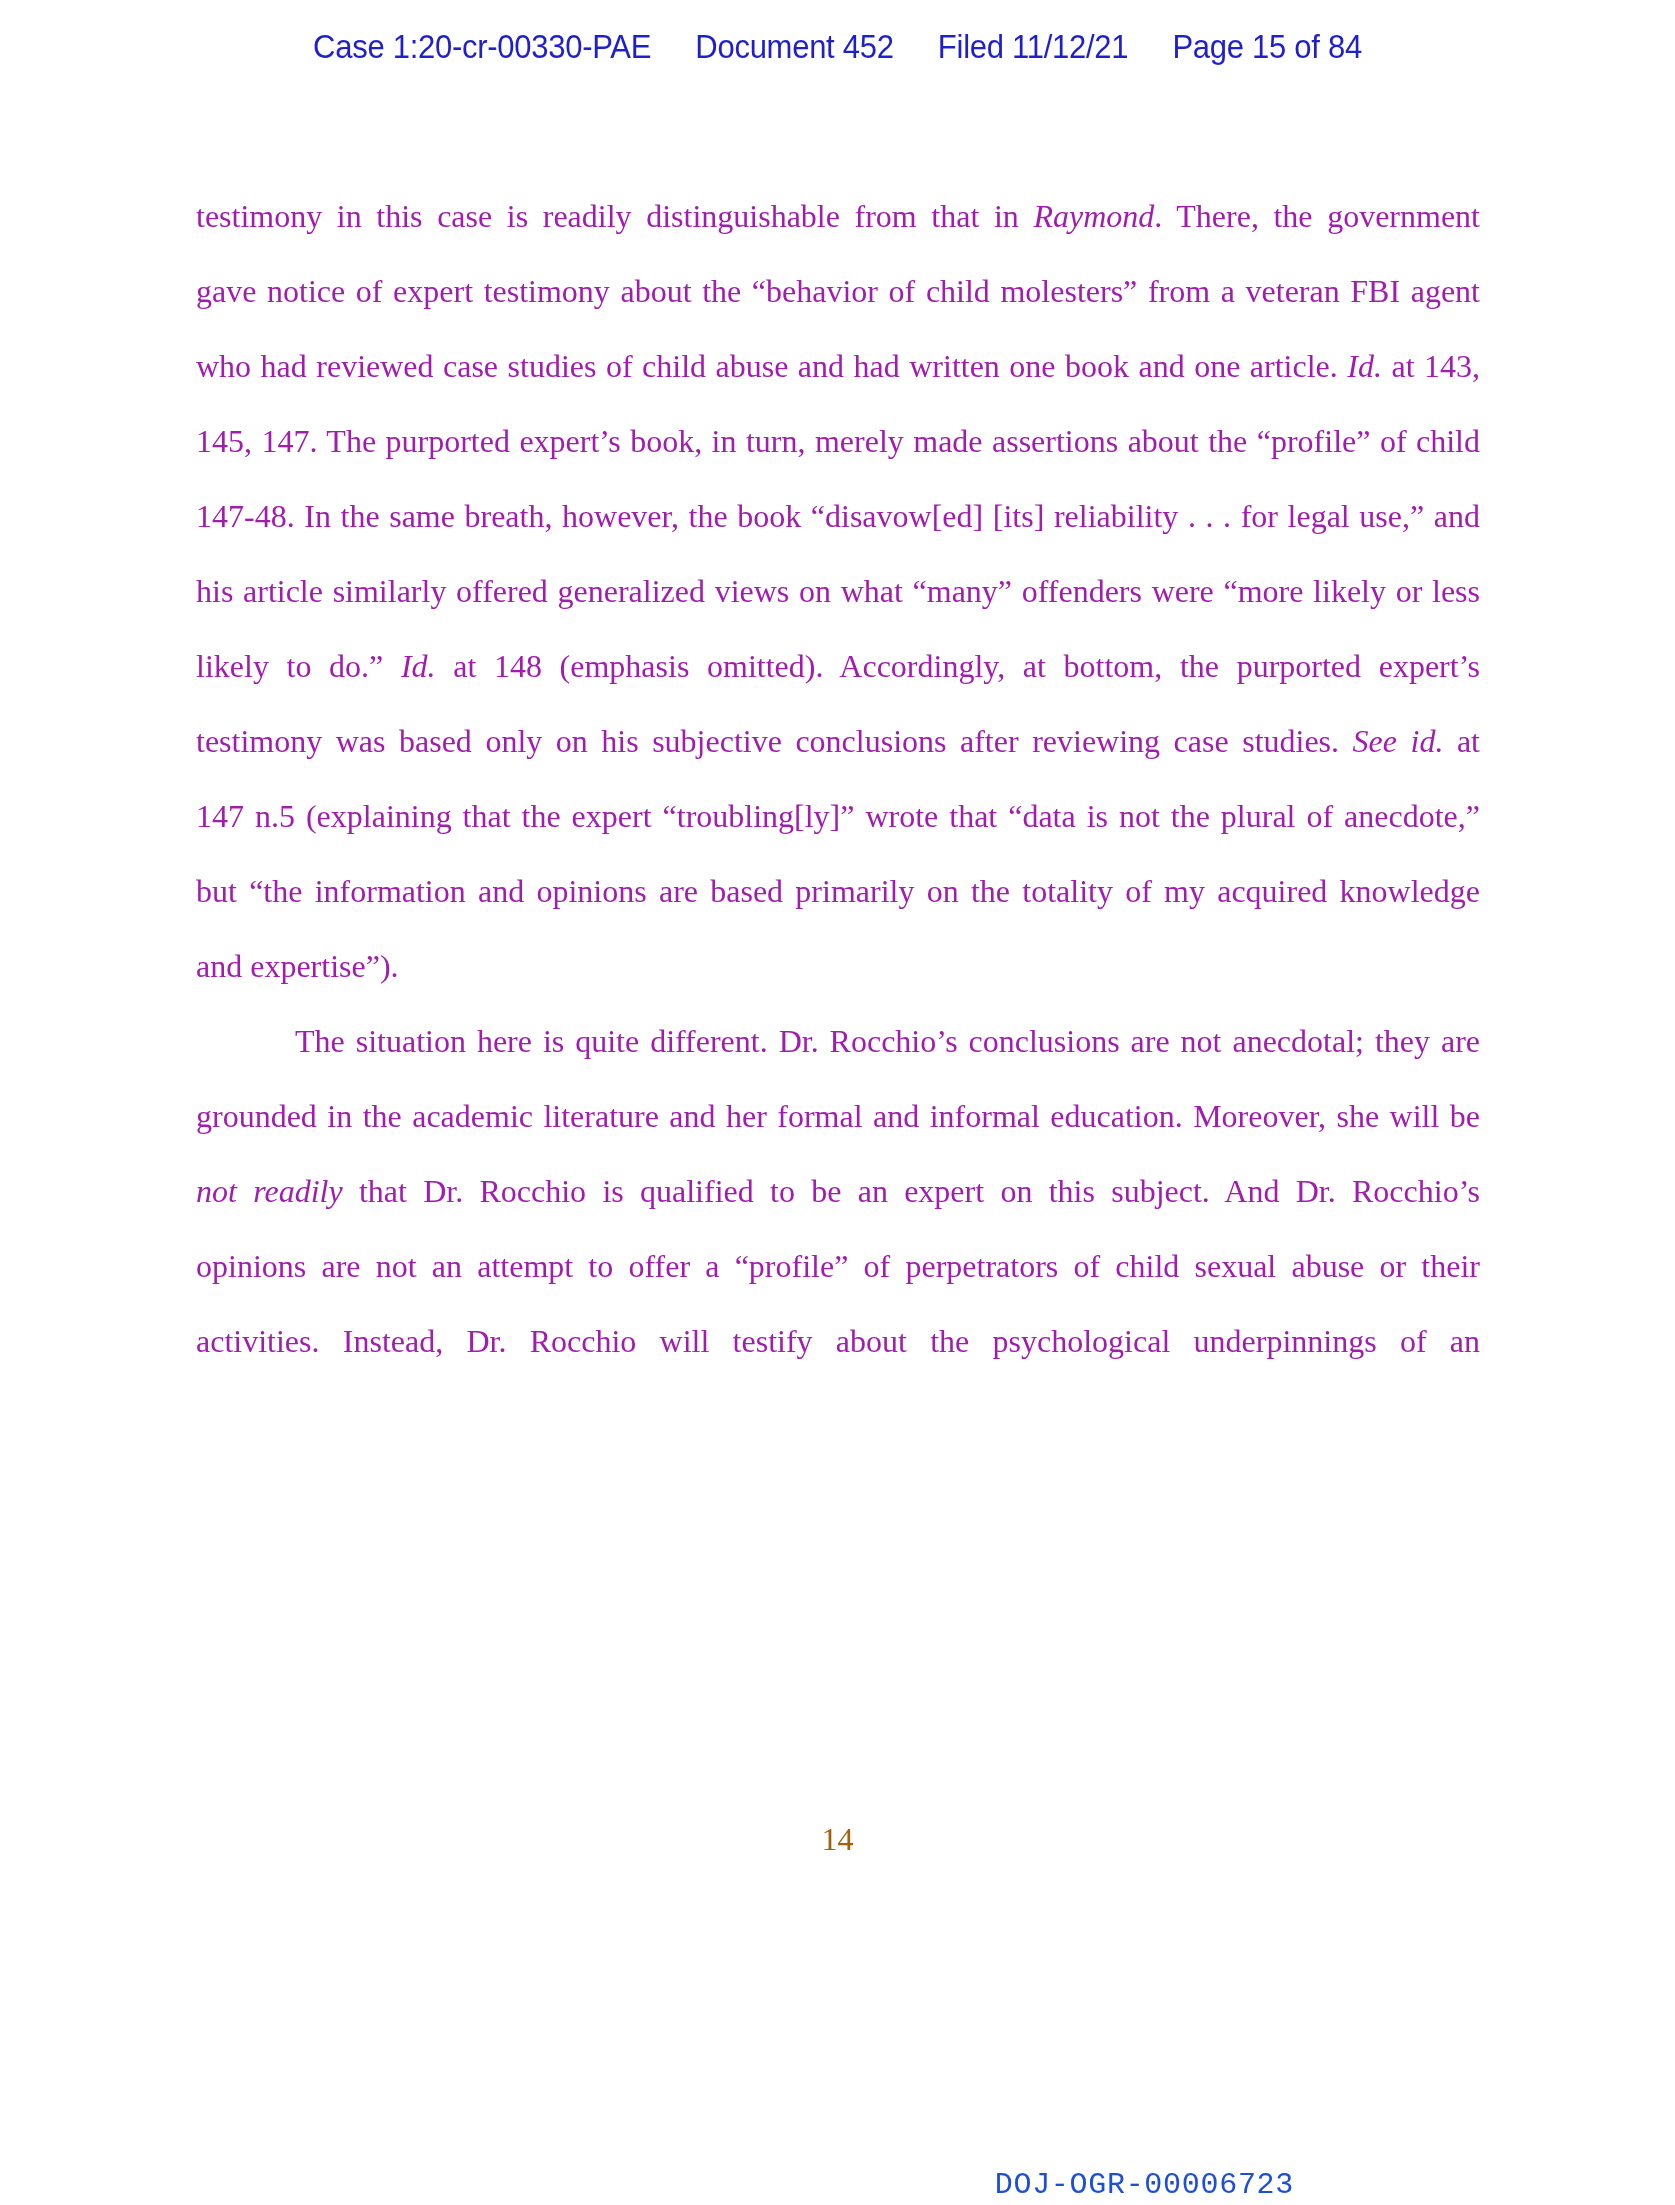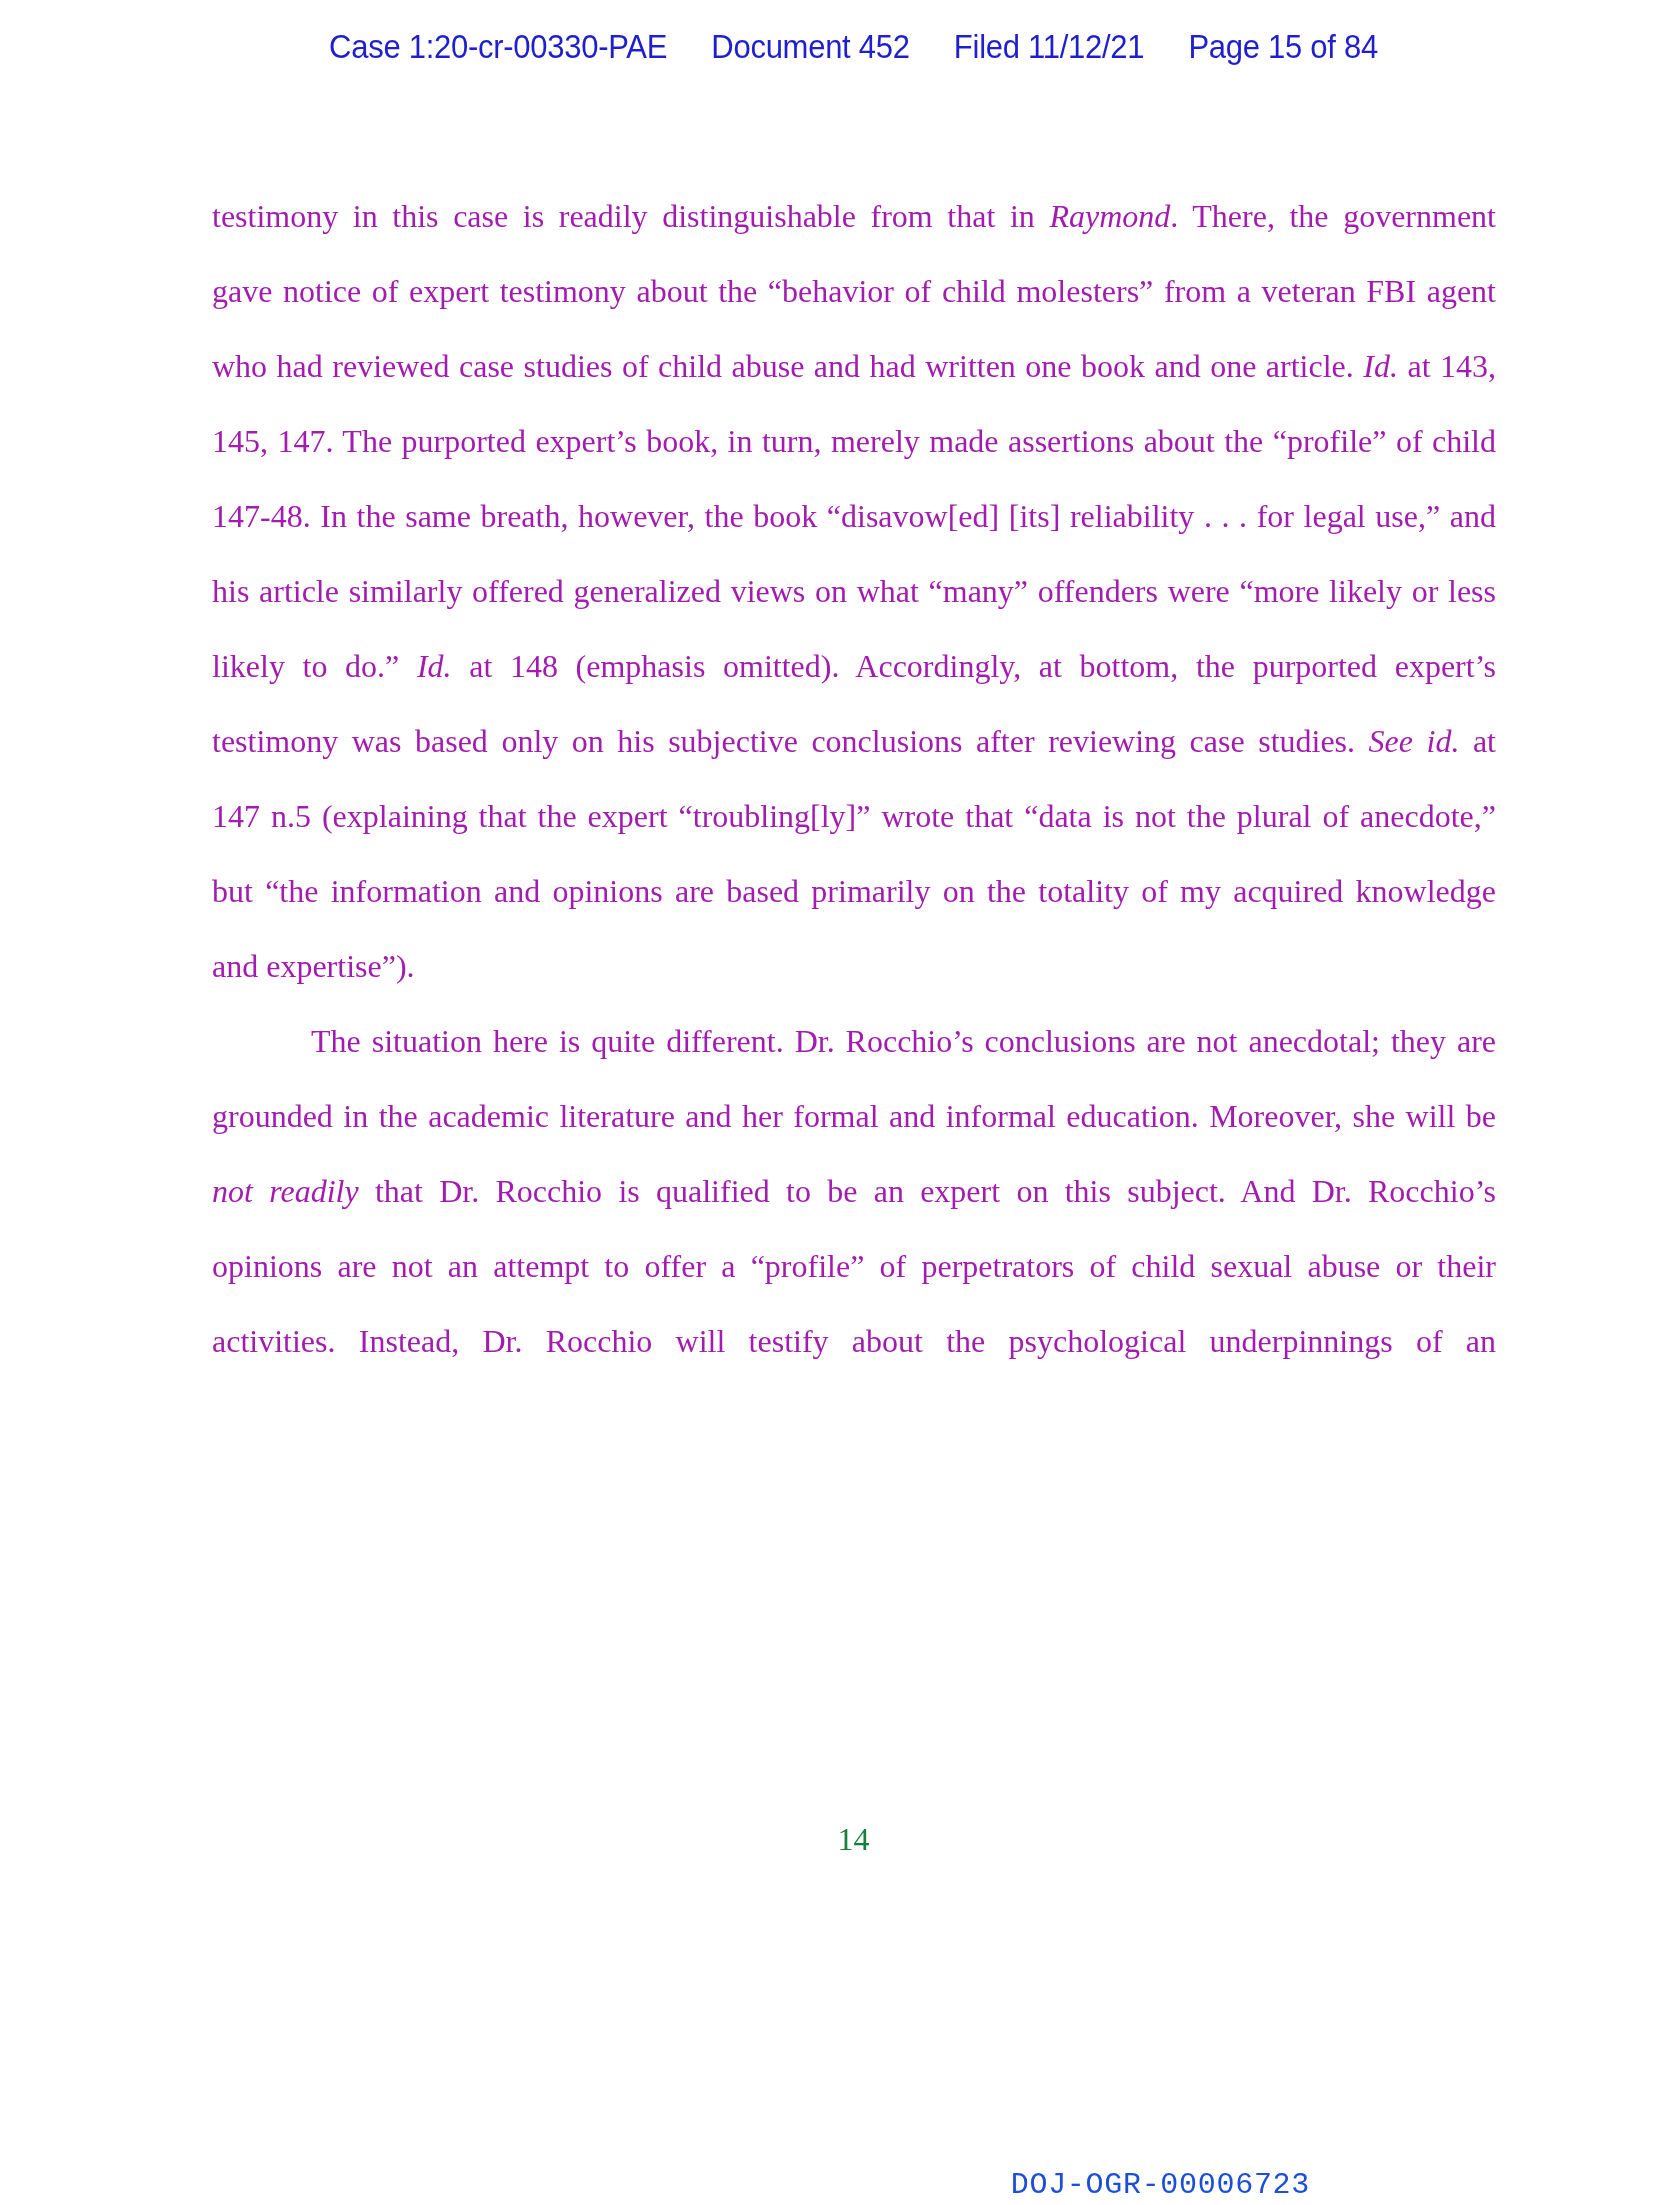--- a/index.html
+++ b/index.html
@@ -12,21 +12,20 @@
       height: 2205px;
       position: relative;
       overflow: hidden;
     }
     .page {
       position: absolute;
       left: 0; top: 0;
       width: 1347px;
       height: 2205px;
       background: #ffffff;
-      margin-left: 16px;
     }
     .ecf-header {
       position: absolute;
       top: 28px;
       left: 0;
       width: 1675px;
       display: flex;
       justify-content: center;
       gap: 0;
       font-family: "Liberation Sans", sans-serif;
@@ -67,21 +66,21 @@
     .line i { font-style: italic; }
 
     .page-number {
       position: absolute;
       top: 1821px;
       left: 0;
       width: 1675px;
       text-align: center;
       font-family: "Liberation Serif", serif;
       font-size: 32px;
-      color: #15803d;
+      color: #a16207;
     }
     .bates {
       position: absolute;
       top: 2168px;
       right: 53px;
       font-family: "Liberation Mono", monospace;
       font-size: 30px;
       color: #1d4ed8;
       letter-spacing: 0.7px;
     }

